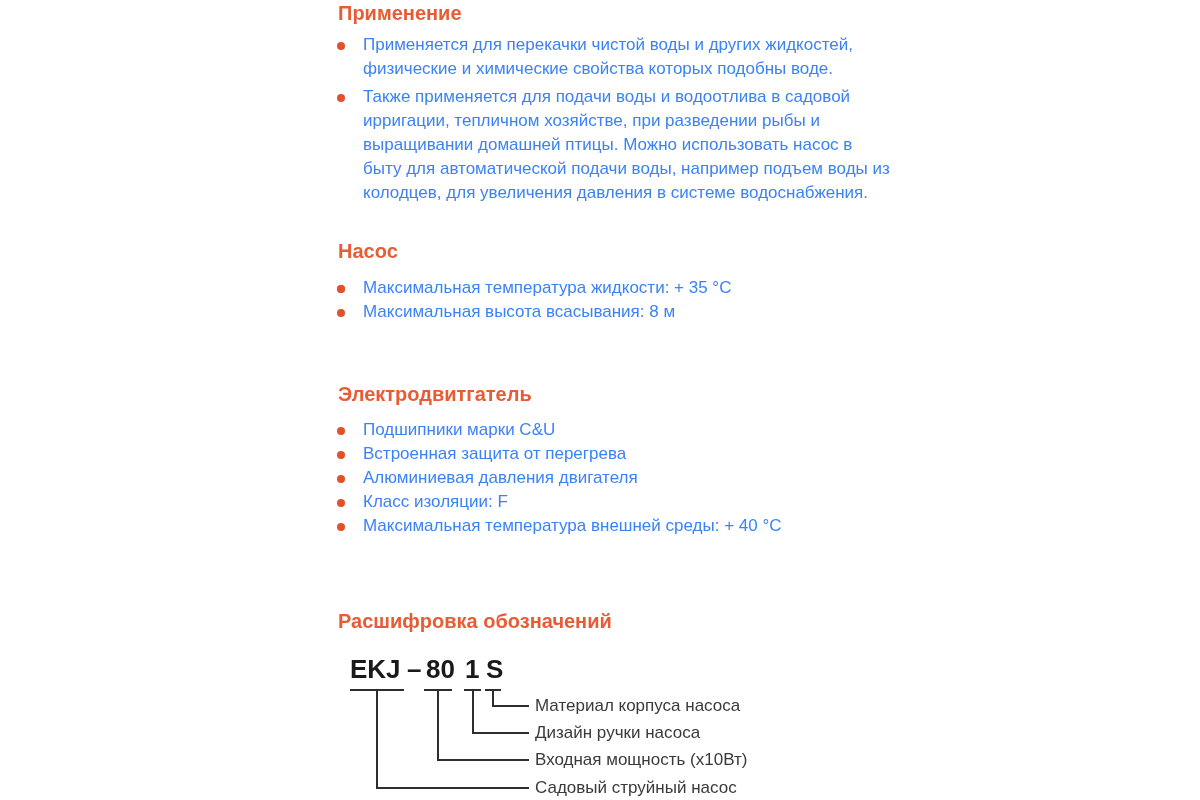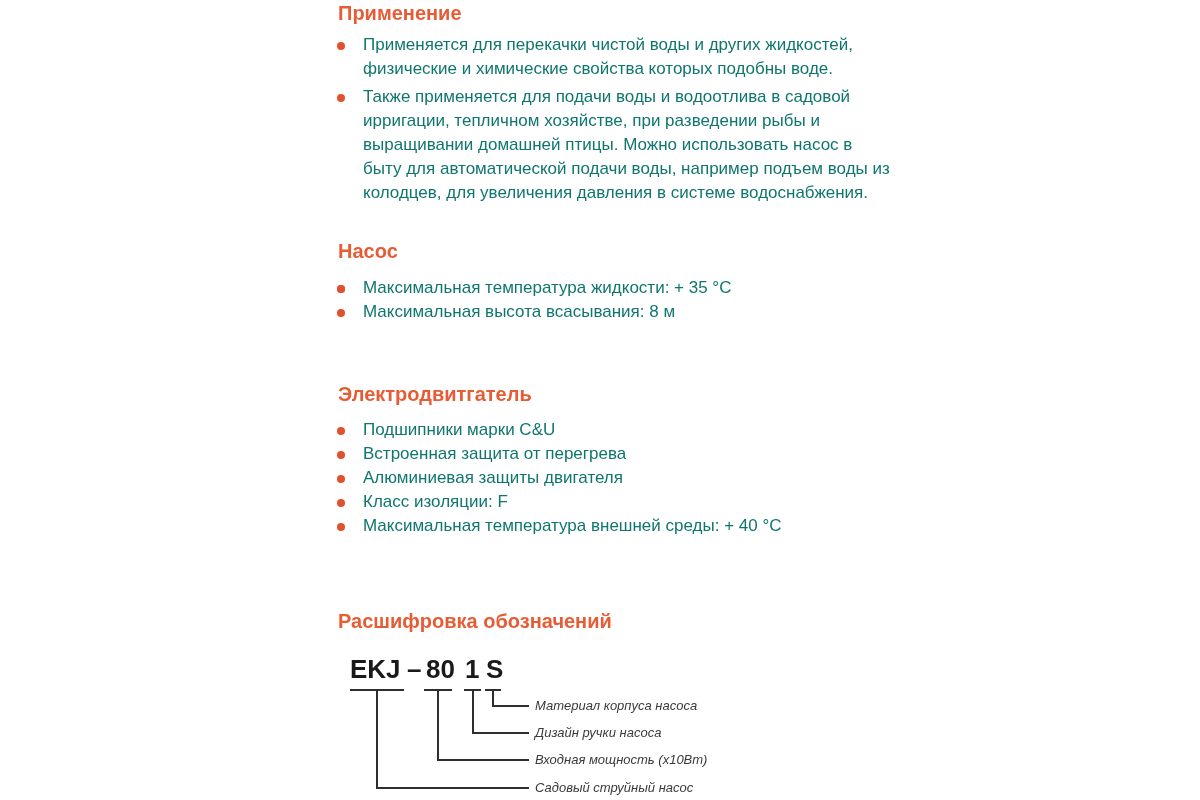--- a/index.html
+++ b/index.html
@@ -36,21 +36,21 @@
   }
   .list-application { top: 33px; }
   .list-pump        { top: 276px; }
   .list-motor       { top: 418px; }
 
   ul.bullets li {
     position: relative;
     padding-left: 27px;
     font-size: 17px;
     line-height: 24px;
-    color: #0f766e;
+    color: #3b82f6;
     margin: 0;
   }
   ul.list-application li { margin-bottom: 4px; }
   .bullet-text { white-space: pre-line; }
   .dot {
     position: absolute;
     left: 1px;
     top: 9px;
     width: 8px;
     height: 8px;
@@ -79,25 +79,24 @@
   .diagram-svg {
     position: absolute;
     left: 340px;
     top: 684px;
     width: 200px;
     height: 112px;
   }
   .diagram-label {
     position: absolute;
     left: 535px;
-    font-size: 13px;
+    font-size: 17px;
     line-height: 20px;
     color: #3A3A3A;
     white-space: nowrap;
-    font-style: italic;
   }
   .lbl-material { top: 696px; }
   .lbl-handle   { top: 723px; }
   .lbl-power    { top: 750px; text-align: center; }
   .lbl-type     { top: 778px; }
 </style>
 </head>
 <body>
 
 <div class="page">
@@ -139,21 +138,21 @@
     <li>
       <span class="dot"></span>
       <span class="bullet-text">Подшипники марки C&amp;U</span>
     </li>
     <li>
       <span class="dot"></span>
       <span class="bullet-text">Встроенная защита от перегрева</span>
     </li>
     <li>
       <span class="dot"></span>
-      <span class="bullet-text">Алюминиевая защиты двигателя</span>
+      <span class="bullet-text">Алюминиевая давления двигателя</span>
     </li>
     <li>
       <span class="dot"></span>
       <span class="bullet-text">Класс изоляции: F</span>
     </li>
     <li>
       <span class="dot"></span>
       <span class="bullet-text">Максимальная температура внешней среды: + 40 °C</span>
     </li>
   </ul>

